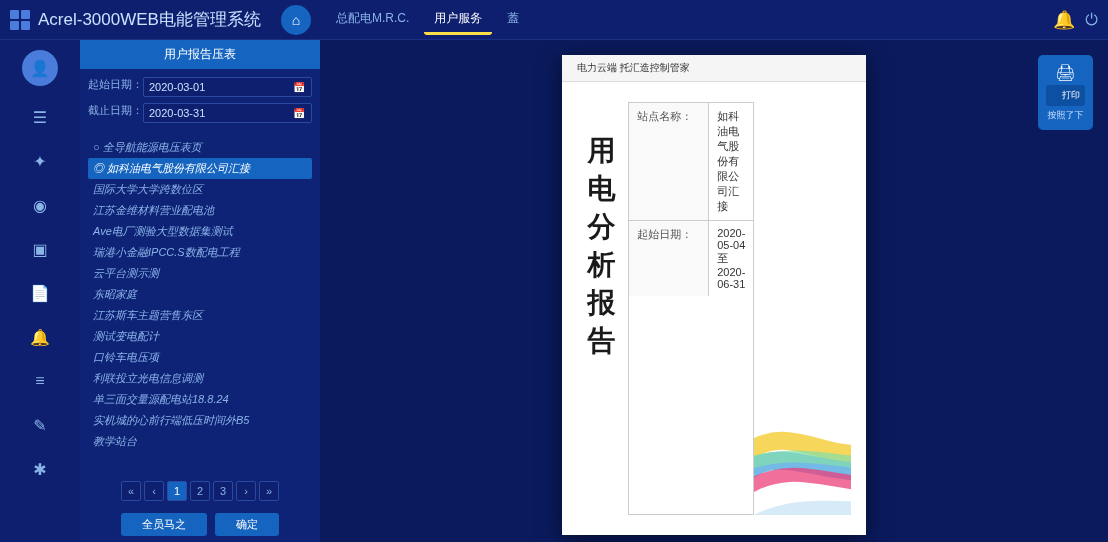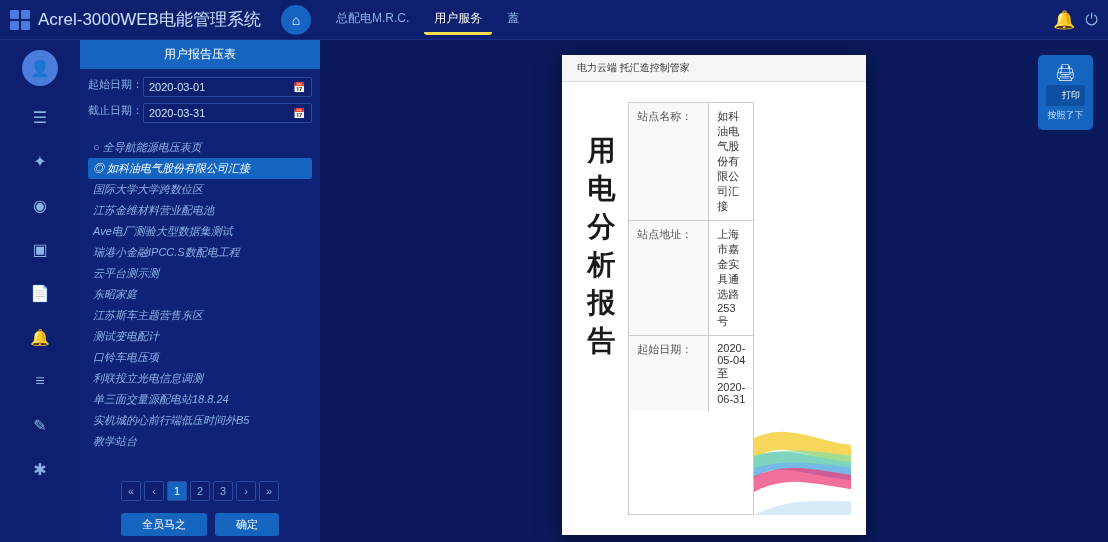--- a/index.html
+++ b/index.html
@@ -278,24 +278,20 @@
       </div>
       <div class="report-body">
         <div class="report-title-cn">用电分析报告</div>
 
         <div class="report-info-table">
           <div class="info-row">
             <div class="info-label">站点名称：</div>
             <div class="info-value">如科油电气股份有限公司汇接</div>
           </div>
           <div class="info-row">
-            <div class="info-label">站点地址：</div>
-            <div class="info-value">上海市嘉金实具通选路253号</div>
-          </div>
-          <div class="info-row">
             <div class="info-label">起始日期：</div>
             <div class="info-value">2020-05-04至2020-06-31</div>
           </div>
         </div>
 
         <div class="wave-area">
           <svg viewBox="0 0 340 120" width="340" height="120" xmlns="http://www.w3.org/2000/svg">
 
             <path d="M-10 60 C 40 20, 80 80, 130 50 C 180 20, 220 80, 280 50 C 320 30, 350 60, 380 40" fill="none" stroke="#f4d03f" stroke-width="18" stroke-linecap="round" opacity="0.85"></path>
 

